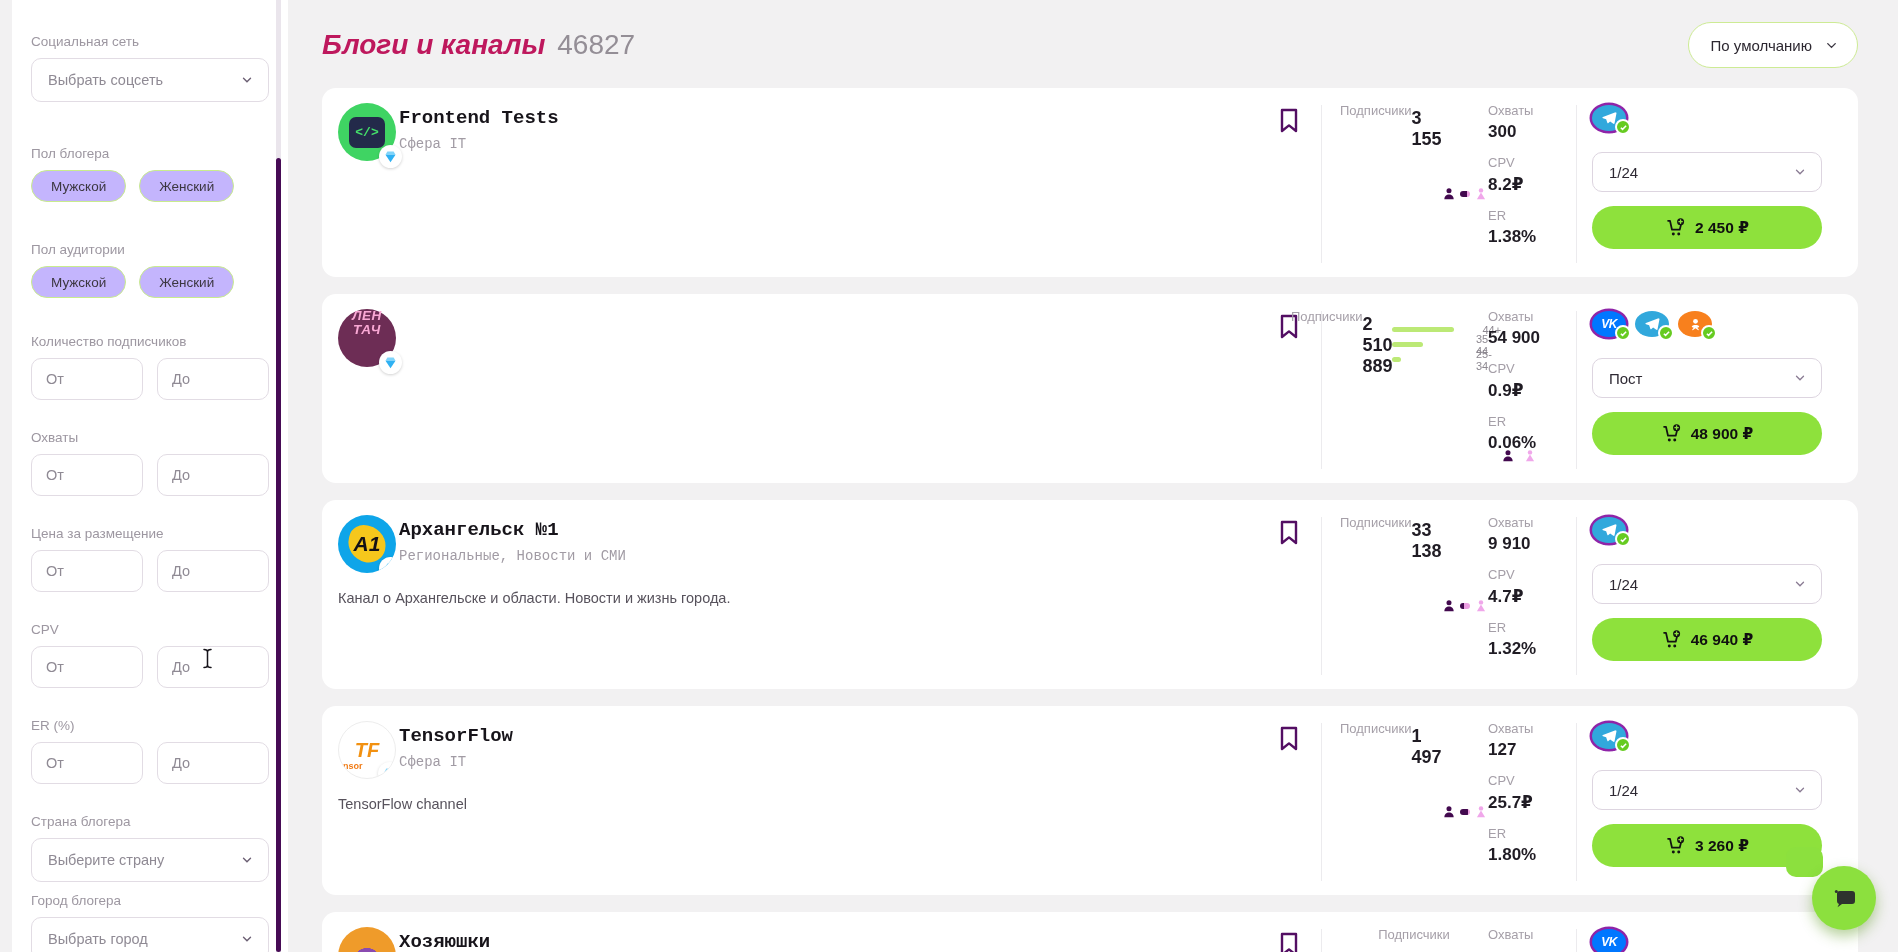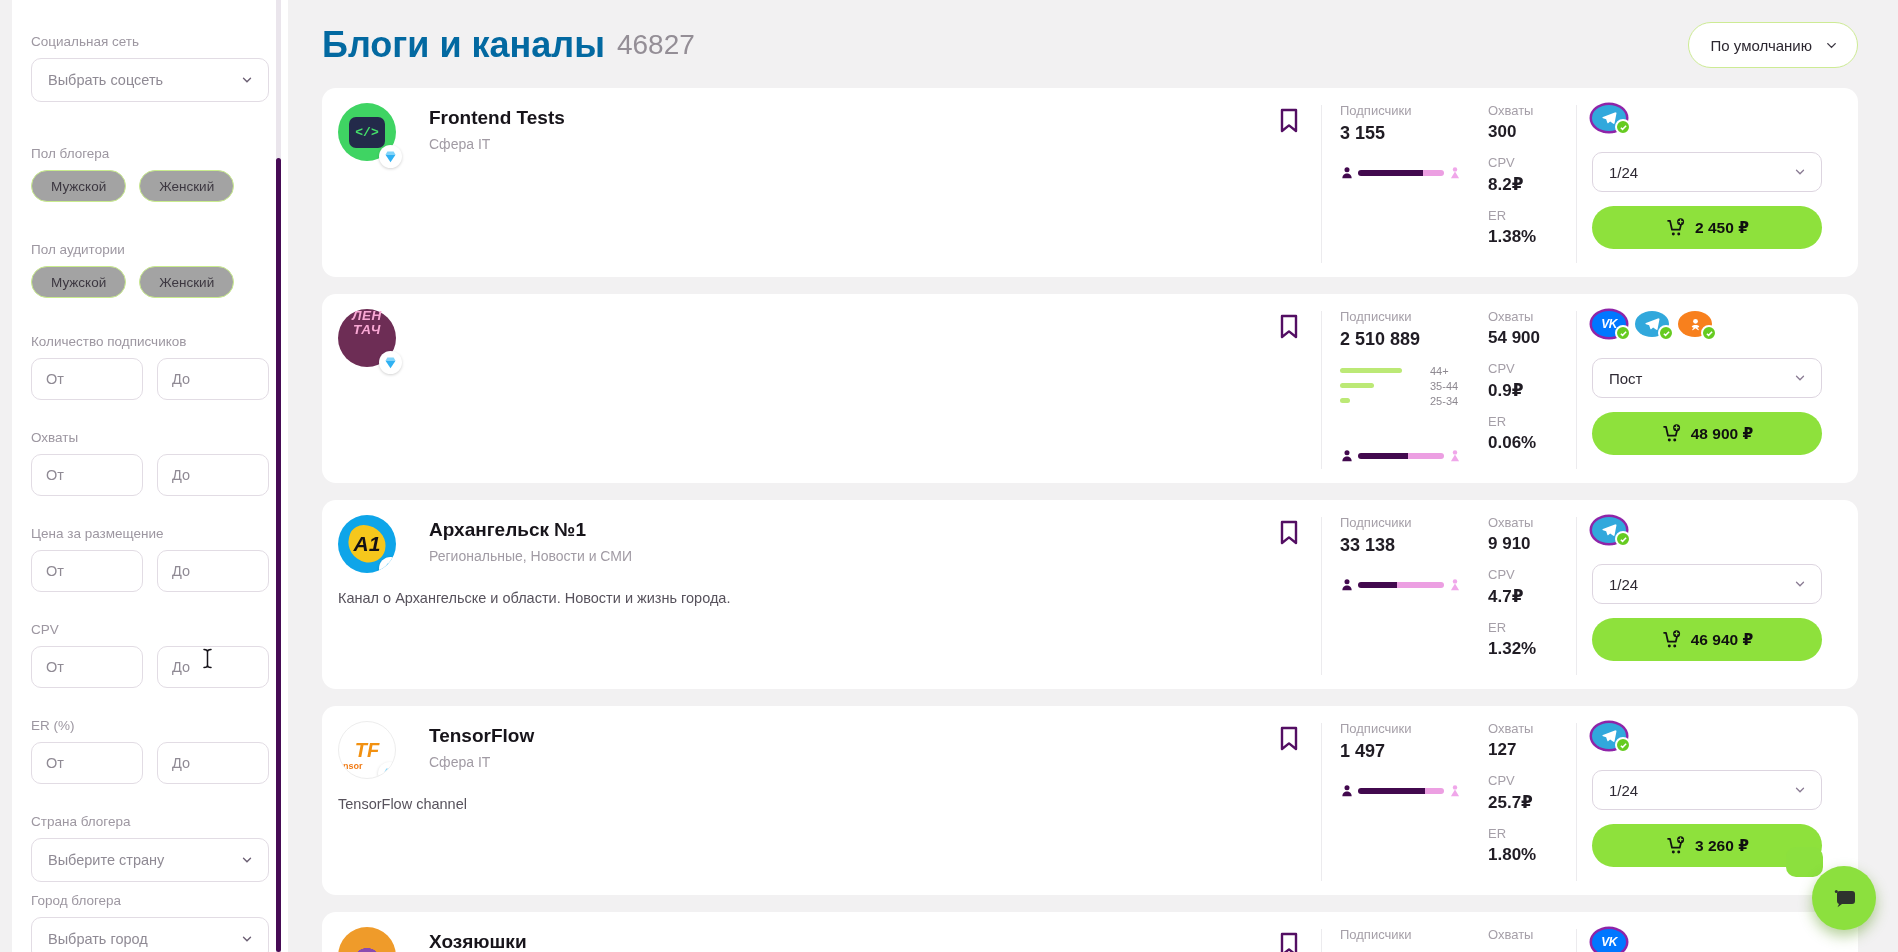--- a/index.html
+++ b/index.html
@@ -6,67 +6,67 @@
   html,body { width:1898px; height:952px; overflow:hidden; font-family:"Liberation Sans","DejaVu Sans",sans-serif; background:#f2f1f2; }
 
   
   .sidebar { position:absolute; left:12px; top:0; width:276px; height:952px; background:#fff; padding:34px 19px 0 19px; z-index:5; }
   .f-group { margin-bottom:0; }
   .f-label { font-size:13.5px; color:#9d97a1; margin-bottom:9px; }
   .f-select { height:44px; border:1px solid #e2dce4; border-radius:10px; background:#fff; display:flex; align-items:center; justify-content:space-between; padding:0 14px 0 16px; cursor:pointer; }
   .f-select span { font-size:14.5px; color:#8f8a94; }
   .sel-mb { margin-bottom:44px; }
   .pills { display:flex; gap:13px; margin-bottom:40px; }
-  .pill { height:32px; padding:0 19px; border:1.5px solid #c9ec8d; border-radius:17px; background:#a3a3a3; font-size:13.5px; color:#3c3740; display:flex; align-items:center; cursor:pointer; }
+  .pill { height:32px; padding:0 19px; border:1.5px solid #c9ec8d; border-radius:17px; background:#c4b5fd; font-size:13.5px; color:#3c3740; display:flex; align-items:center; cursor:pointer; }
   .range { display:flex; gap:14px; margin-bottom:30px; }
   .range input { width:112px; height:42px; border:1px solid #e2dce4; border-radius:10px; padding:0 14px; font-size:14.5px; color:#3c3740; outline:none; font-family:inherit; }
   .range input::placeholder { color:#8f8a94; }
   .mb36 { margin-bottom:36px; }
   .mb22 { margin-bottom:11px; }
 
   .scroll-track { position:absolute; left:276px; top:0; width:5px; height:952px; background:#eae5ec; z-index:6; }
   .scroll-thumb { position:absolute; left:0; top:158px; width:5px; height:794px; background:#470b55; border-radius:3px; cursor:pointer; }
 
   
   .main { position:absolute; left:281px; top:0; width:1617px; height:952px; }
   .page-head { display:flex; align-items:center; margin:22px 40px 20px 41px; }
-  .page-title { font-size:36px; font-weight:bold; color:#0369a1; }
+  .page-title { font-size:28px; font-weight:bold; color:#be185d;font-style:italic; }
   .page-count { font-size:28px; color:#948e96; margin-left:12px; }
   .sort-pill { margin-left:auto; height:46px; border:1.5px solid #cdeb94; background:#fff; border-radius:24px; display:flex; align-items:center; gap:12px; padding:0 18px 0 22px; cursor:pointer; }
   .sort-pill span { font-size:15px; color:#2c2730; }
 
   .cards { margin:0 40px 0 41px; }
   .card { background:#fff; border-radius:14px; height:189px; margin-bottom:17px; display:flex; padding:15px 36px 14px 16px; }
 
   .card-left { flex:1; min-width:0; }
   .cl-top { display:flex; }
   .avatar { width:58px; height:58px; border-radius:50%; position:relative; flex:none; }
   .gem-badge { position:absolute; right:-6px; bottom:-7px; width:23px; height:23px; background:#fff; border-radius:50%; display:flex; align-items:center; justify-content:center; box-shadow:0 1px 3px rgba(0,0,0,.18); }
-  .titles { margin-left:33px; padding-top:4px; }
+  .titles { margin-left:3px; padding-top:4px;font-family:Liberation Mono, monospace; }
   .card-title { font-size:19px; font-weight:bold; color:#17141a; cursor:pointer; }
   .card-cats { font-size:14px; color:#a19ba4; margin-top:7px; }
   .card-desc { font-size:14.5px; color:#57525c; margin-top:17px; }
 
   
   .av-frontend { background:#3fd463; display:flex; align-items:center; justify-content:center; }
   .av-frontend .code-box { width:36px; height:31px; background:#232a4a; border-radius:7px; color:#45e06a; font-family:"Liberation Mono","DejaVu Sans Mono",monospace; font-size:13px; font-weight:bold; display:flex; align-items:center; justify-content:center; }
   .av-lentach { background:#6d2d55; color:#f9a8d4; font-weight:bold; font-style:italic; font-size:13.5px; line-height:14px; display:flex; flex-direction:column; align-items:center; letter-spacing:.5px; }
   .av-arh { background:#0ea5e9; display:flex; align-items:center; justify-content:center; overflow:hidden; }
   .av-arh .blob { position:absolute; width:38px; height:36px; background:#f6c71c; border-radius:40% 55% 45% 55%; transform:rotate(14deg); }
   .av-arh .a1 { position:relative; font-size:21px; font-weight:800; font-style:italic; color:#141116; }
   .av-tf { background:#fff; border:1px solid #ededed; display:flex; align-items:center; justify-content:center; overflow:hidden; }
   .av-tf .tf { color:#f29111; font-weight:800; font-size:20px; font-style:italic; }
   .av-tf .nsor { position:absolute; left:4px; bottom:7px; color:#f07b16; font-size:9px; font-weight:bold; }
   .av-hoz { background:radial-gradient(circle at 50% 60%, #8a4bb0 0 30%, #ef9b2a 31% 100%); }
 
   .bookmark { width:24px; flex:none; margin-top:5px; cursor:pointer; }
   .v-div { width:1px; background:#ecebee; margin:2px 18px 0 18px; flex:none; }
   .v-div2 { width:1px; background:#ecebee; margin:2px 15px 0 10px; flex:none; }
 
-  .stat-col1 { width:148px; flex:none; display:flex; flex-direction:column; }
+  .stat-col1 { width:148px; flex:none; display:flex; flex-direction:row;justify-content:center; }
   .stat-col2 { width:78px; flex:none; }
   .s-label { font-size:13px; color:#a59fa8; }
   .s-value { font-size:18px; font-weight:bold; color:#201c24; margin-top:5px; }
   .s-value2 { font-size:17px; font-weight:bold; color:#201c24; margin-top:4px; }
   .s-group { margin-bottom:13px; }
 
   .gender-bar { display:flex; align-items:center; gap:4px; width:122px; margin-top:22px; }
   .gb-auto { margin-top:auto; margin-bottom:6px; }
   .gb-track { flex:1; height:6px; display:flex; border-radius:3px; overflow:hidden; }
   .gb-m { background:#42094e; height:100%; }

